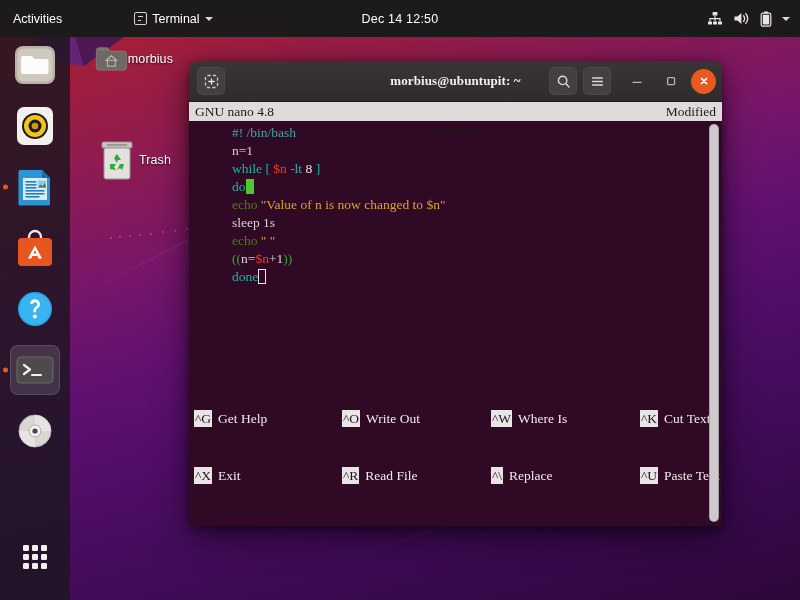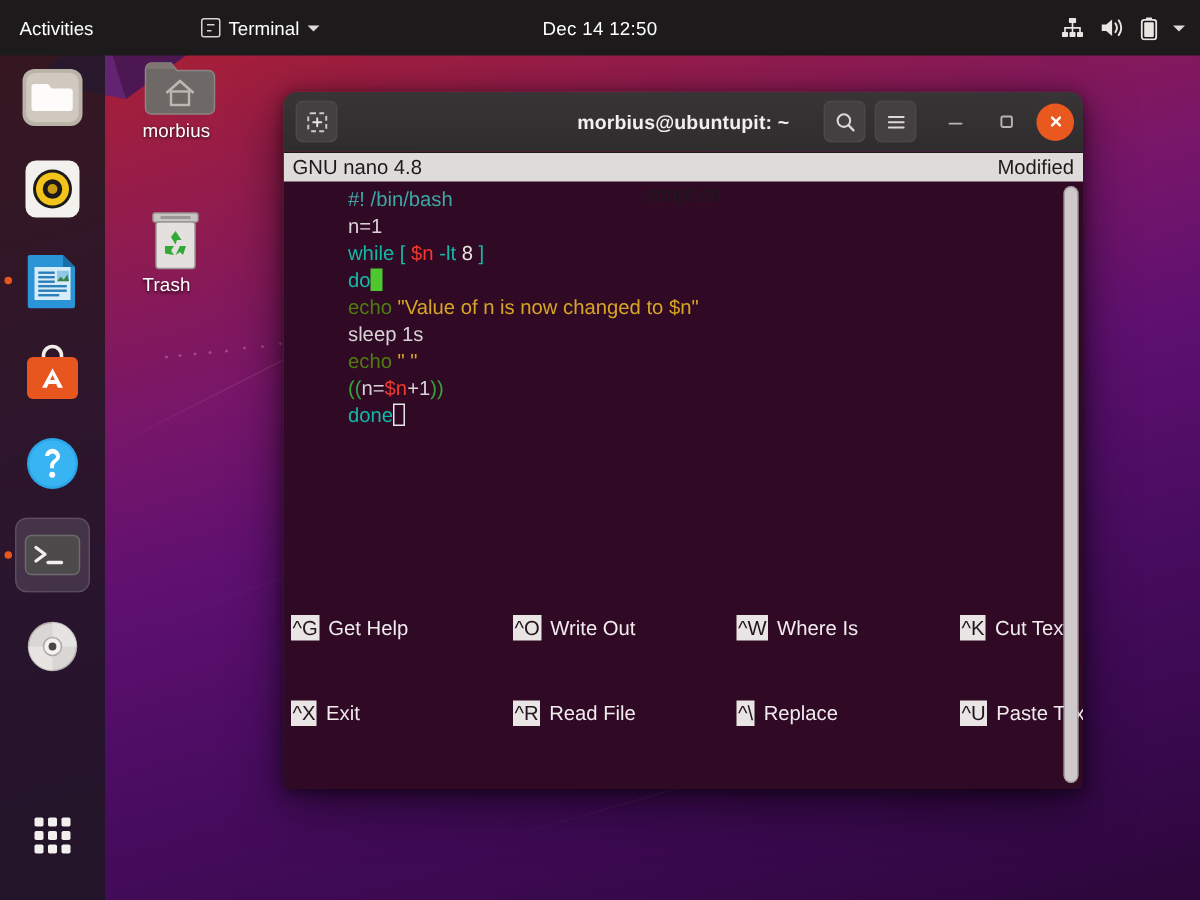--- a/index.html
+++ b/index.html
@@ -119,21 +119,21 @@
     background: rgba(255,255,255,0.13);
     box-shadow: inset 0 0 0 1px rgba(255,255,255,0.12);
   }
   .dock-icon { width: 44px; height: 44px; display:block; }
   #dock .dock-grid { margin-top: auto; margin-bottom: 18px; }
 
   
   .desk-icon {
     position: absolute;
     width: 78px;
-    display: flex; flex-direction: column; 
+    display: flex; flex-direction: row; align-items: center;
     gap: 0;
     z-index: 10;
   }
   .desk-icon .lbl {
     color: #ffffff; font-size: 12.5px;
     text-shadow: 0 1px 2px rgba(0,0,0,0.75);
     letter-spacing: .1px;
   }
 
   
@@ -148,20 +148,21 @@
     display: flex; flex-direction: column;
   }
   #titlebar {
     height: 41px; flex: 0 0 41px;
     background: linear-gradient(#393536, #2f2c2d);
     border-bottom: 1px solid #1d1a1b;
     display: flex; align-items: center;
     padding: 0 6px 0 8px;
     position: relative;
     border-radius: 9px 9px 0 0;
+    font-family: Liberation Serif, serif;
   }
   .tb-btn {
     width: 28px; height: 28px;
     border-radius: 5px;
     display: flex; align-items: center; justify-content: center;
     background: #444041;
     box-shadow: inset 0 0 0 1px rgba(255,255,255,0.045);
   }
   .tb-btn.flat { background: transparent; box-shadow: none; }
   .win-title {
@@ -180,21 +181,21 @@
     background: #e8581f;
     display: flex; align-items: center; justify-content: center;
     color: #fff; font-size: 14px; line-height: 1;
   }
 
   
   #nano {
     flex: 1 1 auto;
     background: #300a24;
     position: relative;
-    font-family: Liberation Sans, sans-serif;
+    font-family: Liberation Serif, serif;
     font-size: 13.5px;
     display: flex; flex-direction: column;
     overflow: hidden;
   }
   #nano-header {
     background: #dedbda; color: #1d1a1b;
     height: 19px; line-height: 19px;
     font-size: 13.5px;
     display: flex; align-items: center;
     padding: 0 6px;

